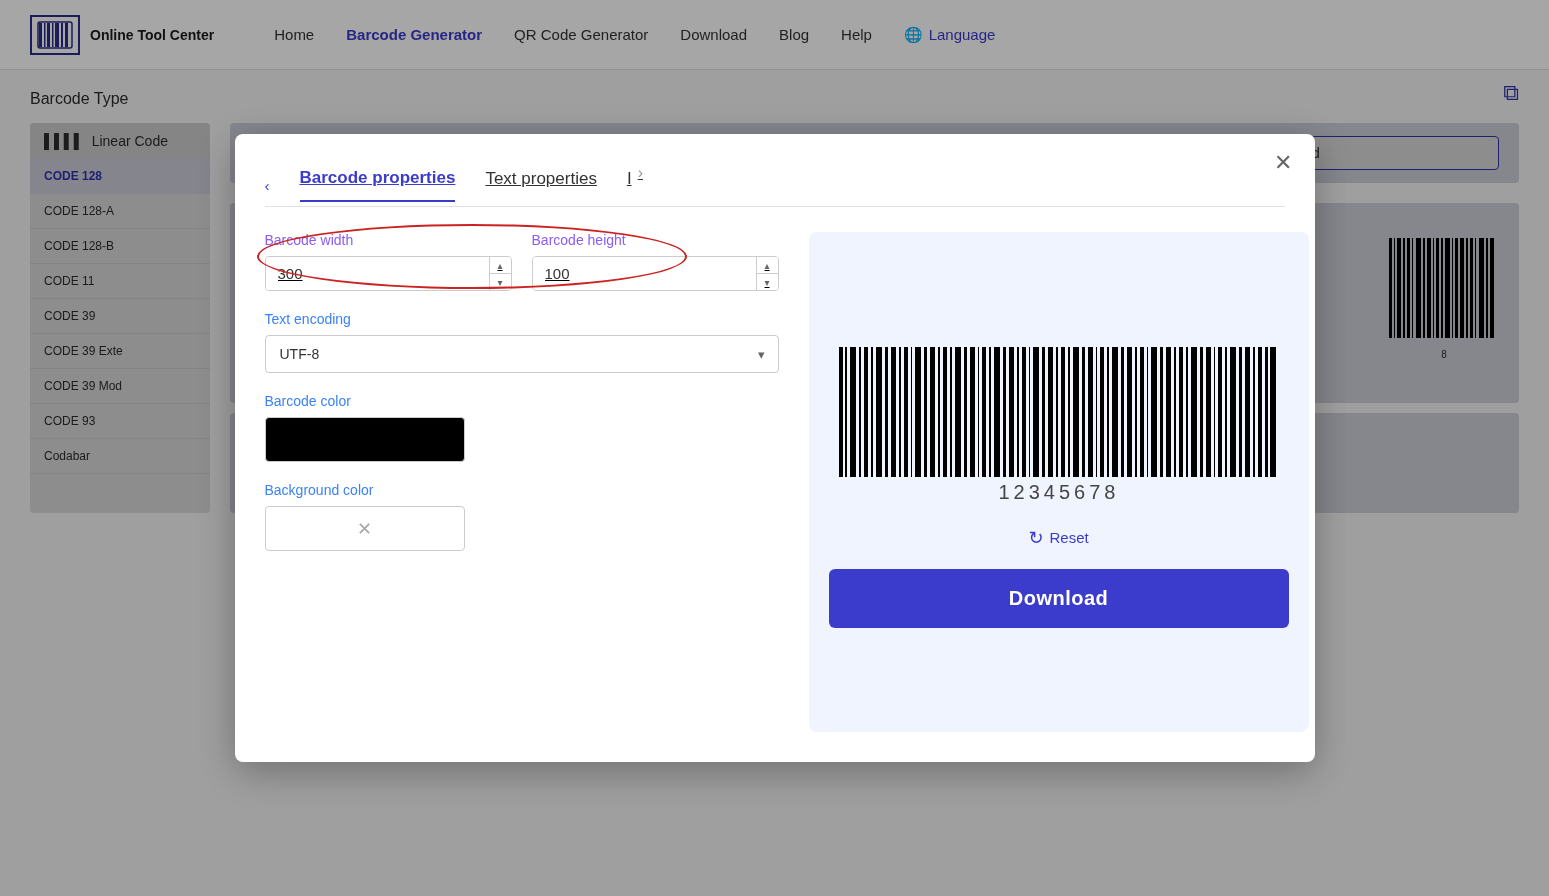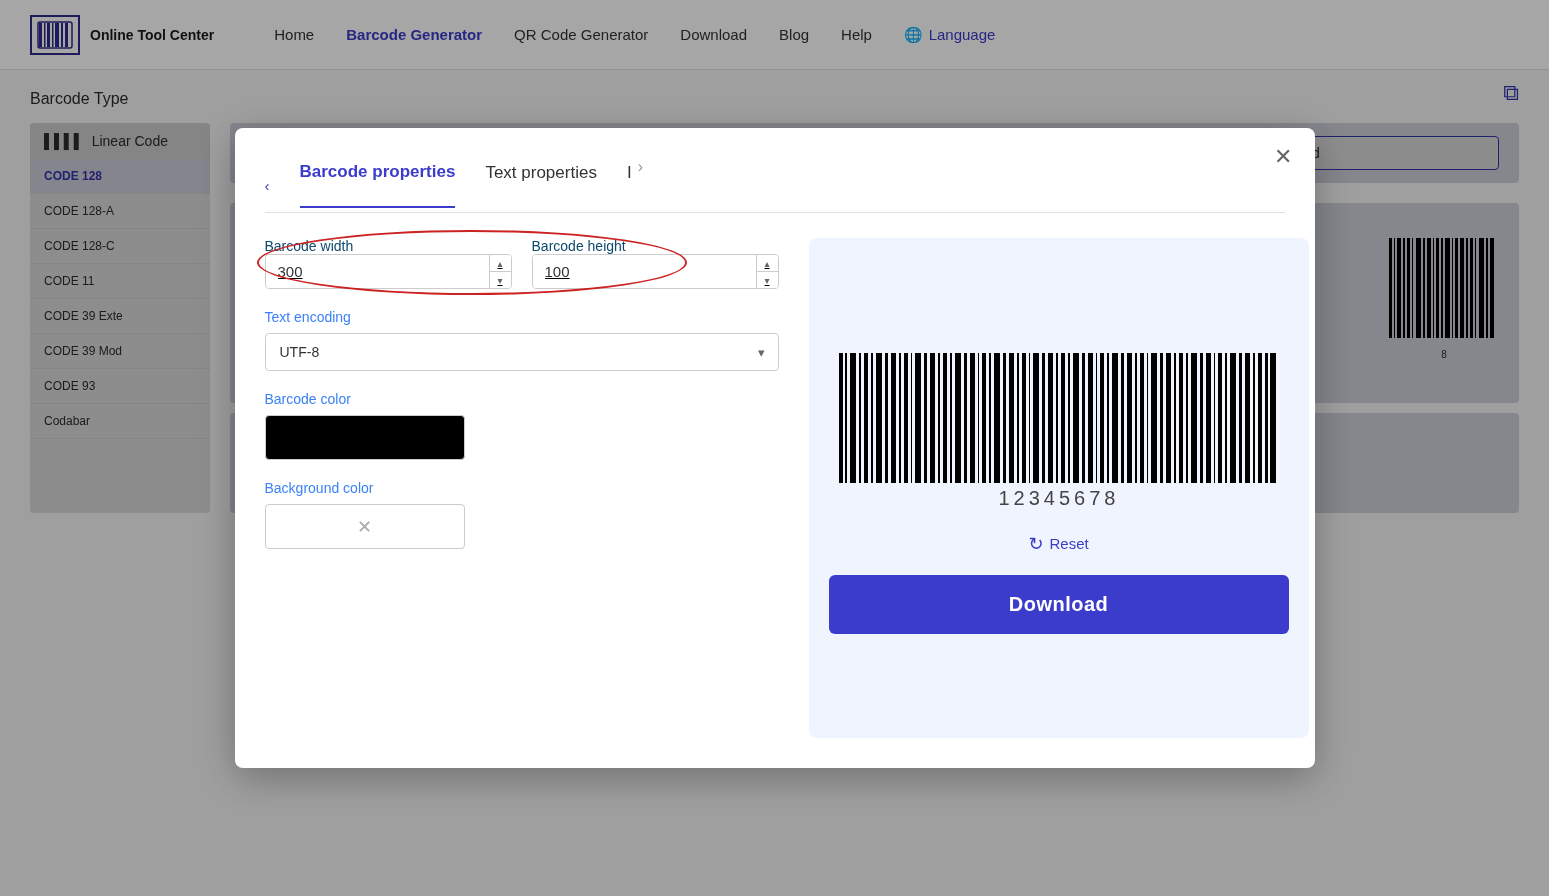--- a/index.html
+++ b/index.html
@@ -141,25 +141,26 @@
       align-items: center;
       gap: 30px;
       margin-bottom: 25px;
       border-bottom: 1px solid #e0e0e0;
       padding-bottom: 0;
     }
     .tab-item {
       font-size: 17px;
       color: #333;
       cursor: pointer;
-      padding-bottom: 24px;
+      padding-bottom: 12px;
       position: relative;
       display: flex;
       align-items: center;
       gap: 6px;
+      text-decoration: underline;
     }
     .tab-item.active {
       color: #3b3bcc;
       font-weight: 600;
       border-bottom: 2px solid #3b3bcc;
     }
     .tab-arrow {
       color: #3b3bcc;
       font-size: 15px;
     }
@@ -186,22 +187,22 @@
       display: flex;
       gap: 20px;
       margin-bottom: 20px;
       position: relative;
     }
     .dimension-group {
       flex: 1;
     }
     .dimension-label {
       font-size: 14px;
-      color: #0c4a6e;
-      margin-bottom: 0;
+      color: #8b5cf6;
+      margin-bottom: 8px;
     }
     .dimension-input-wrap {
       display: flex;
       align-items: stretch;
       border: 1px solid #ccc;
       border-radius: 4px;
       overflow: hidden;
       text-decoration: underline;
     }
     .dimension-input {
@@ -397,22 +398,23 @@
   <div style="position: absolute; top: 10px; right: 30px; font-size: 22px; color: #3b3bcc; cursor: pointer;">⧉</div>
   <div class="barcode-type-label">Barcode Type</div>
   <div class="bg-page">
     <div class="sidebar-section">
       <div class="sidebar-header">
         <span>▌▌▌▌</span>
         <span>Linear Code</span>
       </div>
       <div class="sidebar-item selected">CODE 128</div>
       <div class="sidebar-item">CODE 128-A</div>
-      <div class="sidebar-item">CODE 128-C</div>
+      <div class="sidebar-item">CODE 128-B</div>
       <div class="sidebar-item">CODE 11</div>
+      <div class="sidebar-item">CODE 39</div>
       <div class="sidebar-item">CODE 39 Exte</div>
       <div class="sidebar-item">CODE 39 Mod</div>
       <div class="sidebar-item">CODE 93</div>
       <div class="sidebar-item">Codabar</div>
     </div>
     <div class="bg-right-area">
 
       <div style="background:#f0f4ff; border-radius:4px; height:60px; margin-bottom:10px; display:flex; align-items:center; justify-content:flex-end; padding-right:20px;">
         <input style="border: 1px solid rgb(59, 59, 204); border-radius: 4px; padding: 8px 12px; font-size: 14px; color: rgb(51, 51, 51); width: 200px;" value="d">
       </div>

